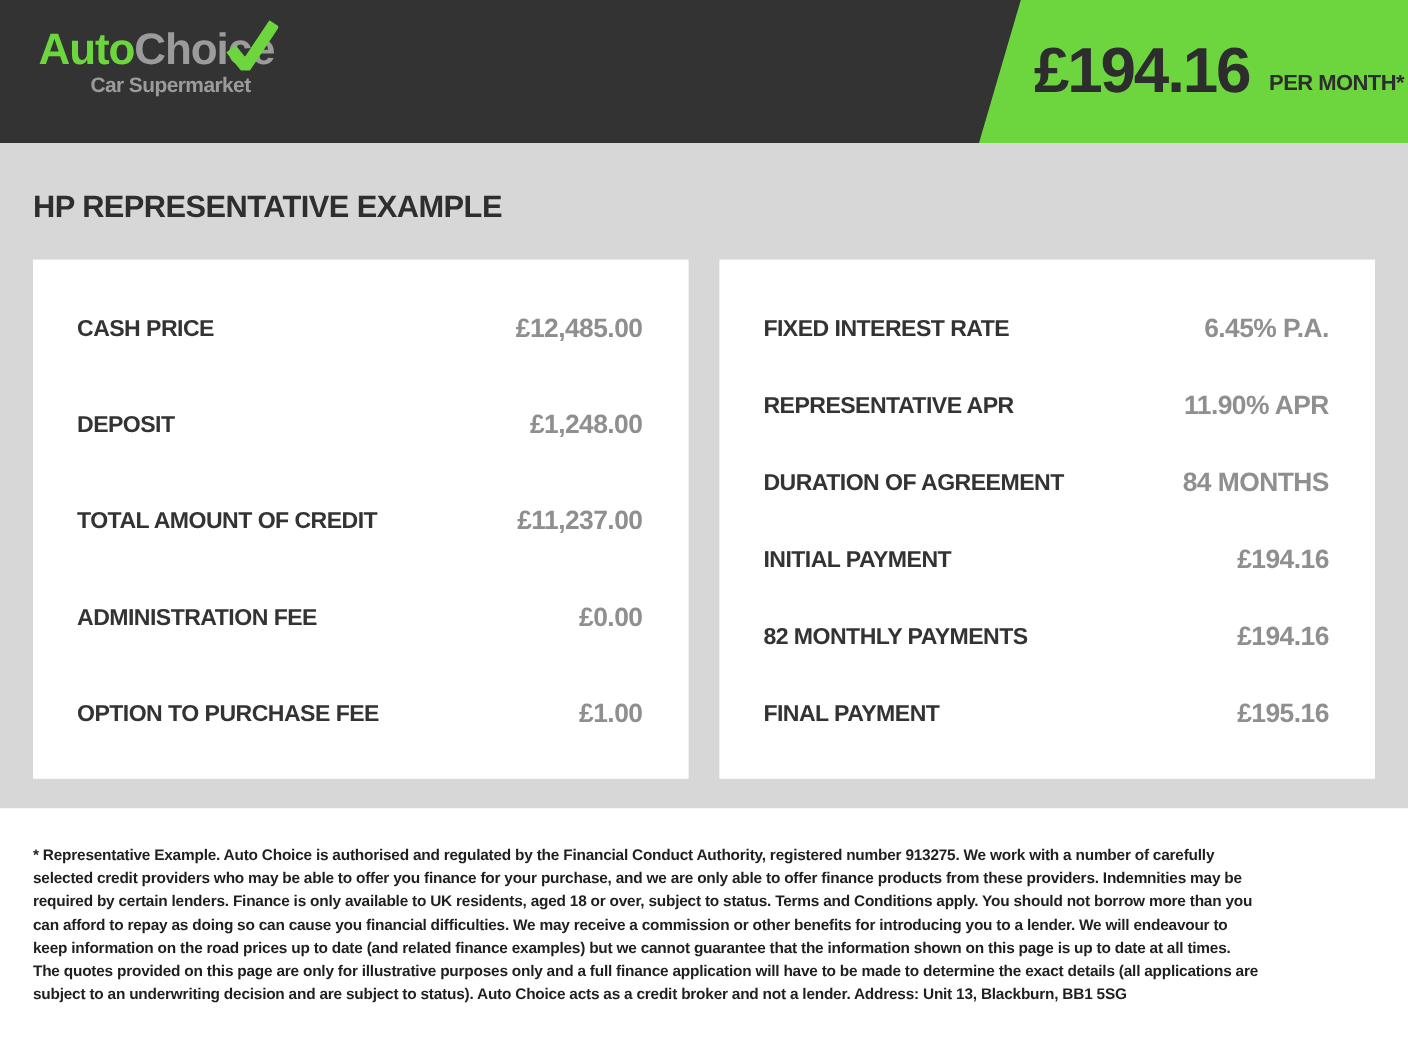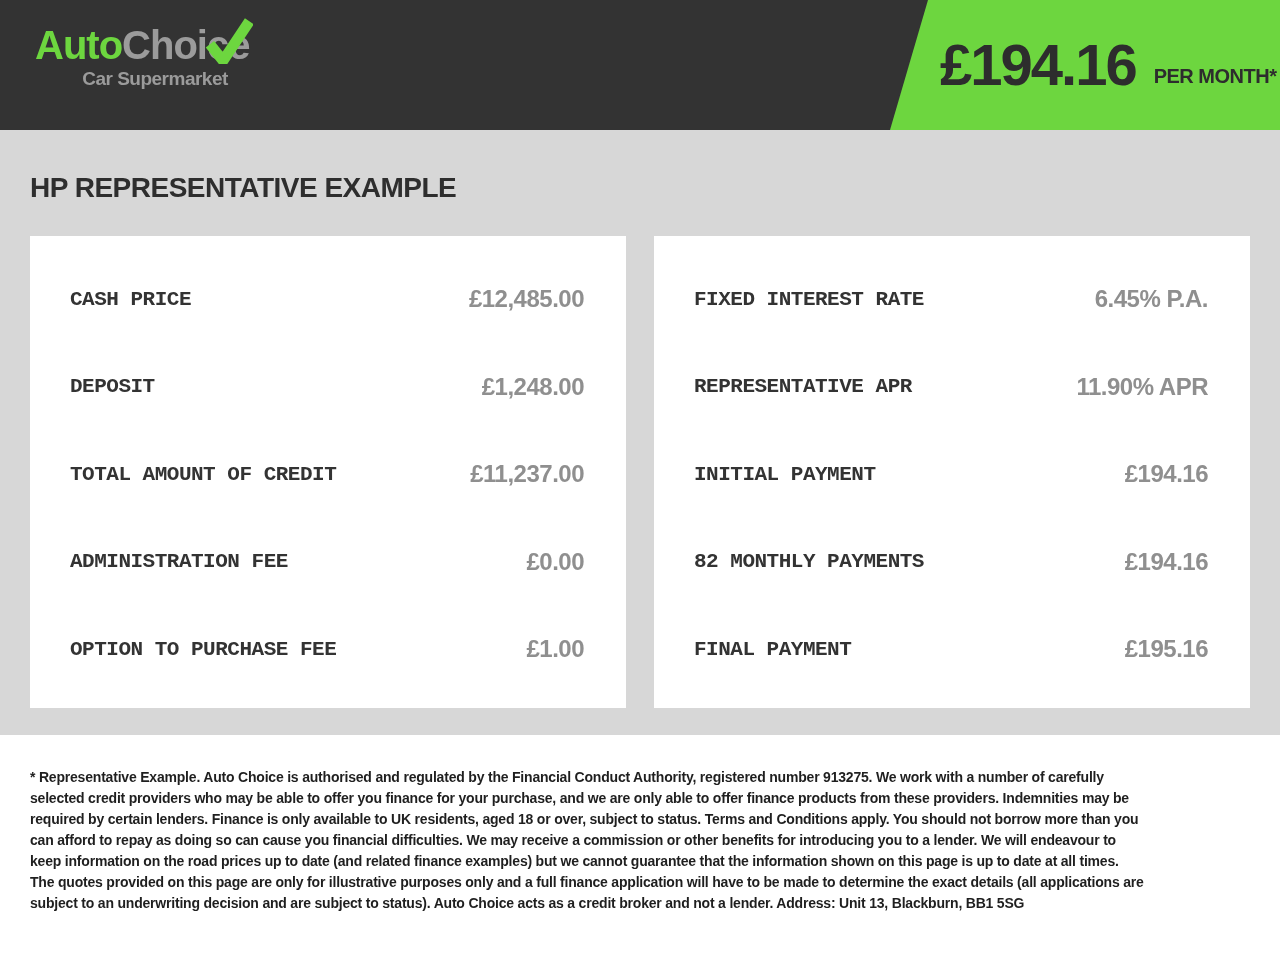--- a/index.html
+++ b/index.html
@@ -25,21 +25,21 @@
 
   
   .main { position: relative; width: 1280px; height: 605px; background: #d7d7d7; padding: 42px 30px 0 30px; }
   .page-title { font-size: 28px; font-weight: 700; color: #2e2e2e; letter-spacing: -0.5px; }
 
   .cards { display: flex; margin-top: 32px; }
   .card { width: 597px; height: 472px; background: #ffffff; padding: 30px 42px 26px 40px;
           display: flex; flex-direction: column; justify-content: space-between; }
   .card + .card { margin-left: 28px; }
   .row { display: flex; justify-content: space-between; align-items: center; height: 66px; }
-  .row-label { font-size: 21px; font-weight: 700; color: #333333; letter-spacing: -0.5px; font-family: Liberation Mono, monospace; }
+  .row-label { font-size: 21px; font-weight: 700; color: #333333; letter-spacing: -0.5px; }
   .row-value { font-size: 24px; font-weight: 700; color: #8f8f8f; letter-spacing: -0.5px; }
 
   
   .footer { position: relative; width: 1280px; height: 172px; background: #ffffff; padding: 32px 30px 0 30px; }
   .disclaimer { max-width: 1115px; font-size: 14px; font-weight: 700; color: #1f1f1f;
                 line-height: 21px; letter-spacing: -0.2px; }
 </style>
 </head>
 <body>
 
@@ -91,20 +91,24 @@
       <div class="card">
         <div class="row">
           <span class="row-label">FIXED INTEREST RATE</span>
           <span class="row-value">6.45% P.A.</span>
         </div>
         <div class="row">
           <span class="row-label">REPRESENTATIVE APR</span>
           <span class="row-value">11.90% APR</span>
         </div>
         <div class="row">
+          <span class="row-label">DURATION OF AGREEMENT</span>
+          <span class="row-value">84 MONTHS</span>
+        </div>
+        <div class="row">
           <span class="row-label">INITIAL PAYMENT</span>
           <span class="row-value">£194.16</span>
         </div>
         <div class="row">
           <span class="row-label">82 MONTHLY PAYMENTS</span>
           <span class="row-value">£194.16</span>
         </div>
         <div class="row">
           <span class="row-label">FINAL PAYMENT</span>
           <span class="row-value">£195.16</span>

